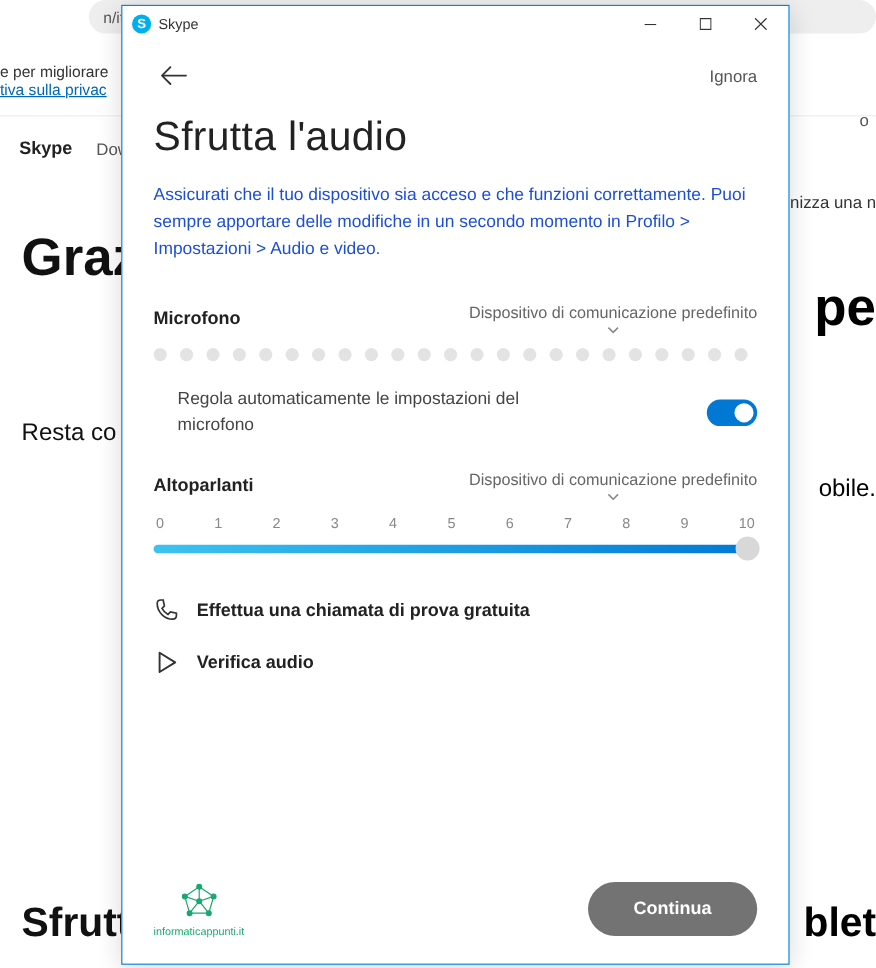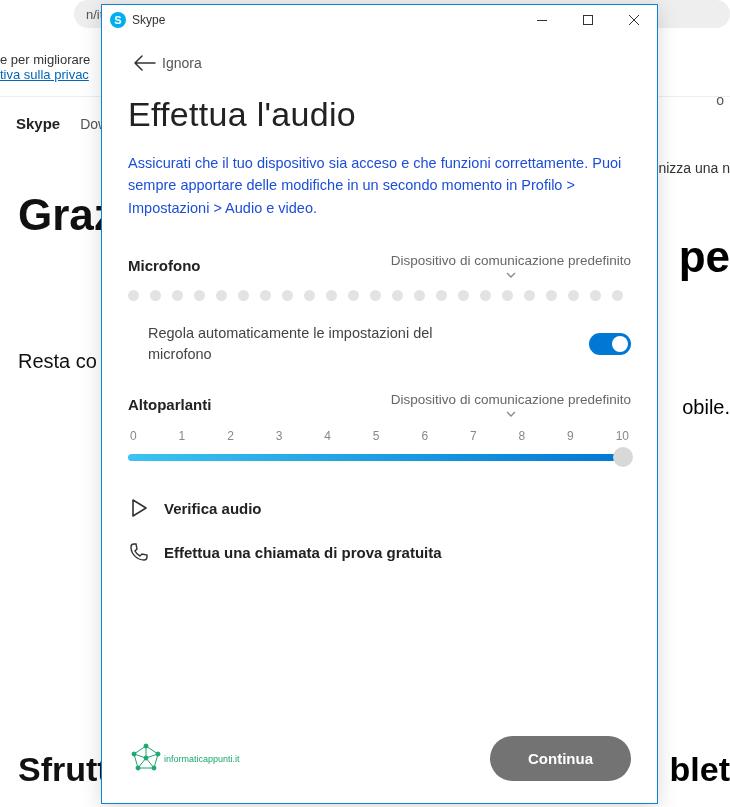--- a/index.html
+++ b/index.html
@@ -23,21 +23,21 @@
     
     
     .skype-window { position: absolute; left: 101px; top: 4px; width: 557px; height: 800px; background: #fff; border: 1px solid #0a84d6; box-shadow: 0 4px 20px rgba(0,0,0,0.15); }
     
     .titlebar { display: flex; align-items: center; height: 30px; padding: 0 0 0 8px; }
     .titlebar-icon { width: 16px; height: 16px; background: #00aff0; border-radius: 50%; display: flex; align-items: center; justify-content: center; color: #fff; font-size: 11px; font-weight: bold; margin-right: 6px; }
     .titlebar-text { font-size: 12px; color: #333; flex: 1; }
     .titlebar-btn { width: 46px; height: 30px; display: flex; align-items: center; justify-content: center; cursor: pointer; color: #333; }
     
     .content { padding: 8px 26px 20px 26px; }
-    .header-row { display: flex; align-items: center; height: 40px; }
+    .header-row { display: flex; align-items: center; justify-content: space-between; height: 40px; }
     .back-btn { cursor: pointer; color: #333; padding: 6px; }
     .ignore-btn { font-size: 14px; color: #555; cursor: pointer; }
     
     .h1 { font-size: 34px; font-weight: 300; color: #222; margin: 12px 0 18px 0; letter-spacing: 0.3px; }
     .desc { font-size: 14.5px; color: #1d4ed8; line-height: 1.55; margin-bottom: 34px; }
     
     .section-row { display: flex; align-items: center; justify-content: space-between; margin-bottom: 12px; }
     .section-label { font-size: 15px; font-weight: 600; color: #222; }
     .device-select { font-size: 13.5px; color: #666; cursor: pointer; display: flex; align-items: center; gap: 4px; flex-direction: column; }
     
@@ -52,21 +52,21 @@
     .slider-ticks { display: flex; justify-content: space-between; font-size: 12px; color: #888; margin-bottom: 4px; padding: 0 2px; }
     .slider-container { position: relative; height: 20px; margin-bottom: 30px; }
     .slider-track { position: absolute; top: 7px; left: 0; right: 0; height: 7px; border-radius: 4px; background: linear-gradient(90deg, #3cc3f0 0%, #0078d4 100%); }
     .slider-thumb { position: absolute; right: -2px; top: 0; width: 20px; height: 20px; background: #d8d8d8; border-radius: 50%; cursor: pointer; }
     
     .action-row { display: flex; align-items: center; gap: 14px; margin-bottom: 22px; cursor: pointer; }
     .action-icon { width: 22px; height: 22px; display: flex; align-items: center; justify-content: center; color: #333; }
     .action-text { font-size: 15px; font-weight: 600; color: #222; }
     
     .footer { position: absolute; bottom: 22px; left: 26px; right: 26px; display: flex; align-items: center; justify-content: space-between; }
-    .watermark { display: flex; flex-direction: row; align-items: center; font-size: 9px; color: #1aa86e; }
+    .watermark { display: flex; flex-direction: column; align-items: center; font-size: 9px; color: #1aa86e; }
     .watermark-icon { width: 36px; height: 36px; margin-bottom: 2px; }
     .continue-btn { background: #737373; color: #fff; font-size: 15px; font-weight: 600; padding: 14px 38px; border: none; border-radius: 26px; cursor: pointer; }
     
     svg { display: block; }
   </style>
 </head>
 <body>
 
 <div class="bg-page">
   <div class="bg-url-bar">
@@ -116,21 +116,21 @@
 
     <div class="header-row">
       <div class="back-btn">
         <svg width="22" height="16">
           <path d="M8 1 L1 8 L8 15 M1 8 L21 8" stroke="#333" stroke-width="1.5" fill="none" stroke-linecap="round" stroke-linejoin="round"></path>
         </svg>
       </div>
       <div class="ignore-btn">Ignora</div>
     </div>
 
-    <h1 class="h1">Effettua l'audio</h1>
+    <h1 class="h1">Sfrutta l'audio</h1>
     <p class="desc">Assicurati che il tuo dispositivo sia acceso e che funzioni correttamente. Puoi sempre apportare delle modifiche in un secondo momento in Profilo &gt; Impostazioni &gt; Audio e video.</p>
 
     <div class="section-row">
       <div class="section-label">Microfono</div>
       <div class="device-select">
         <span>Dispositivo di comunicazione predefinito</span>
         <svg width="10" height="6">
             <path d="M1 1 L5 5 L9 1" stroke="#888" stroke-width="1.3" fill="none"></path>
           </svg>
       </div>
@@ -191,32 +191,32 @@
       <span>10</span>
     </div>
     <div class="slider-container">
       <div class="slider-track"></div>
       <div class="slider-thumb"></div>
     </div>
 
     <div class="action-row">
       <div class="action-icon">
         <svg width="20" height="20">
-            <path d="M4 2 L17 10 L4 18 Z" fill="none" stroke="#333" stroke-width="1.6" stroke-linejoin="round"></path>
-          </svg>
-      </div>
-      <div class="action-text">Verifica audio</div>
+            <path d="M5 2 C3 2 2 3 2 5 C2 12 8 18 15 18 C17 18 18 17 18 15 L18 13 L13 12 L11 14 C9 13 7 11 6 9 L8 7 L7 2 Z" fill="none" stroke="#333" stroke-width="1.4"></path>
+          </svg>
+      </div>
+      <div class="action-text">Effettua una chiamata di prova gratuita</div>
     </div>
     <div class="action-row">
       <div class="action-icon">
         <svg width="20" height="20">
-            <path d="M5 2 C3 2 2 3 2 5 C2 12 8 18 15 18 C17 18 18 17 18 15 L18 13 L13 12 L11 14 C9 13 7 11 6 9 L8 7 L7 2 Z" fill="none" stroke="#333" stroke-width="1.4"></path>
-          </svg>
-      </div>
-      <div class="action-text">Effettua una chiamata di prova gratuita</div>
+            <path d="M4 2 L17 10 L4 18 Z" fill="none" stroke="#333" stroke-width="1.6" stroke-linejoin="round"></path>
+          </svg>
+      </div>
+      <div class="action-text">Verifica audio</div>
     </div>
 
   </div>
 
   <div class="footer">
     <div class="watermark">
       <svg class="watermark-icon" width="36" height="36">
         <g stroke="#1aa86e" stroke-width="1" fill="none">
           <circle cx="18" cy="6" r="2" fill="#1aa86e"></circle>
           <circle cx="6" cy="14" r="2" fill="#1aa86e"></circle>

